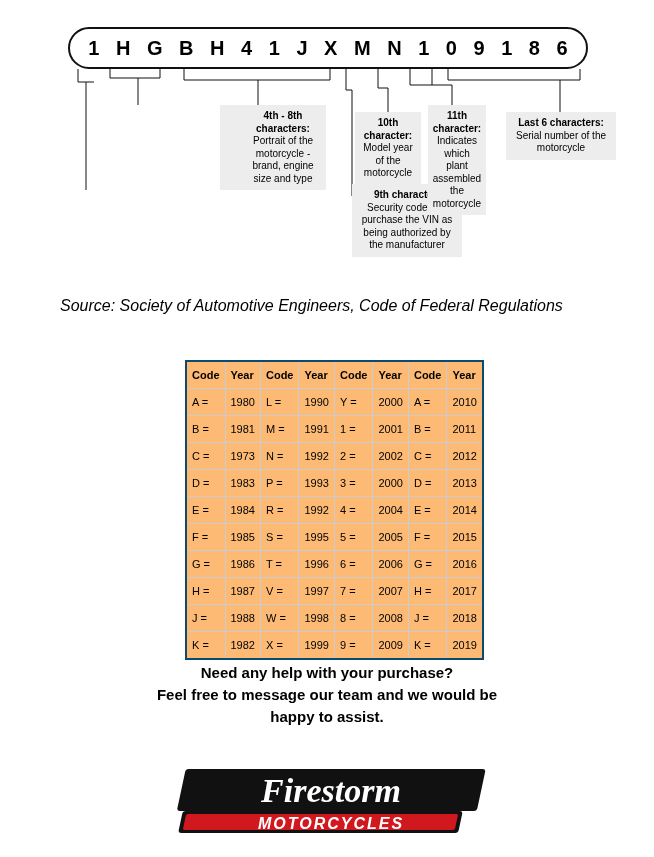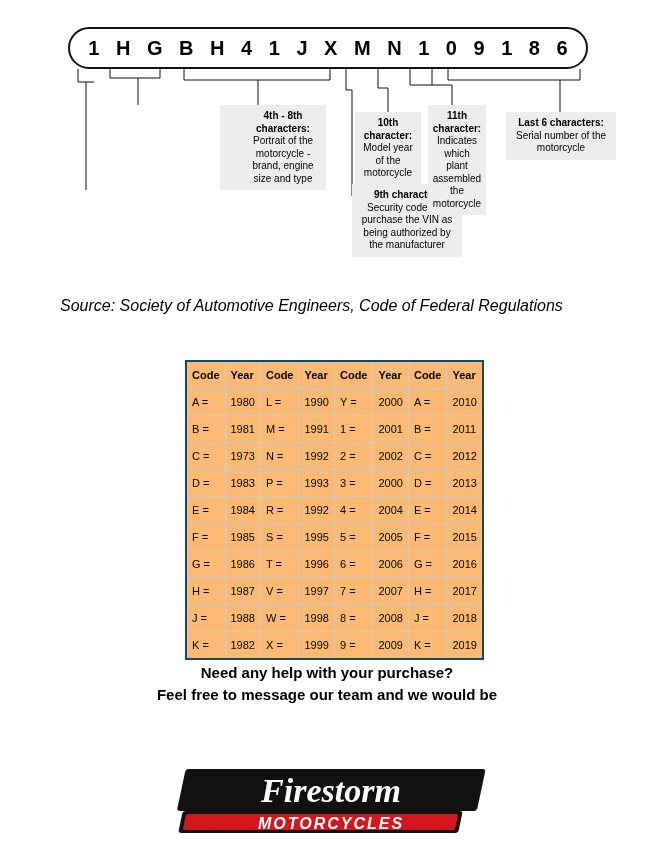--- a/index.html
+++ b/index.html
@@ -326,20 +326,21 @@
           <td class="code">K =</td>
           <td class="year">2019</td>
         </tr>
       </tbody>
   </table>
 </div>
 
 <div id="help-text">
   <div>Need any help with your purchase?</div>
   <div>Feel free to message our team and we would be</div>
+  <div>happy to assist.</div>
 </div>
 
 <div id="logo">
   <svg viewBox="0 0 330 80" width="330" height="80">
     <g transform="skewX(-12)">
       <rect x="22" y="6" width="300" height="42" rx="3" fill="#111111"></rect>
       <rect x="28" y="48" width="280" height="22" rx="3" fill="#111111"></rect>
       <rect x="32" y="51" width="272" height="16" rx="2" fill="#d1181f"></rect>
     </g>
     <text x="166" y="39" text-anchor="middle" font-family="'Liberation Serif', serif" font-size="34" font-style="italic" font-weight="bold" fill="#ffffff">Firestorm</text>

